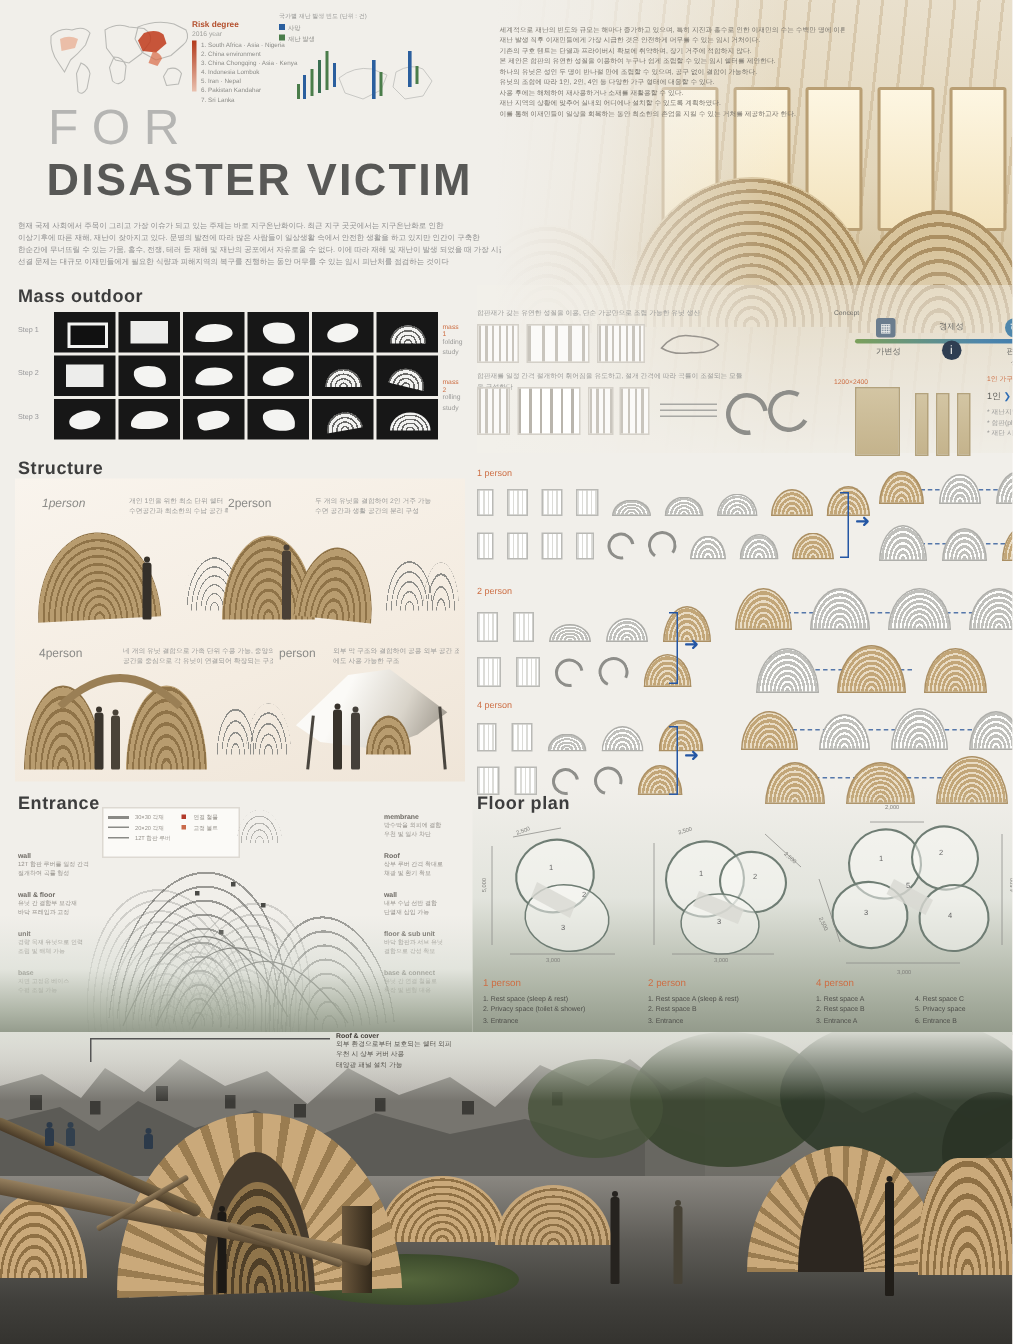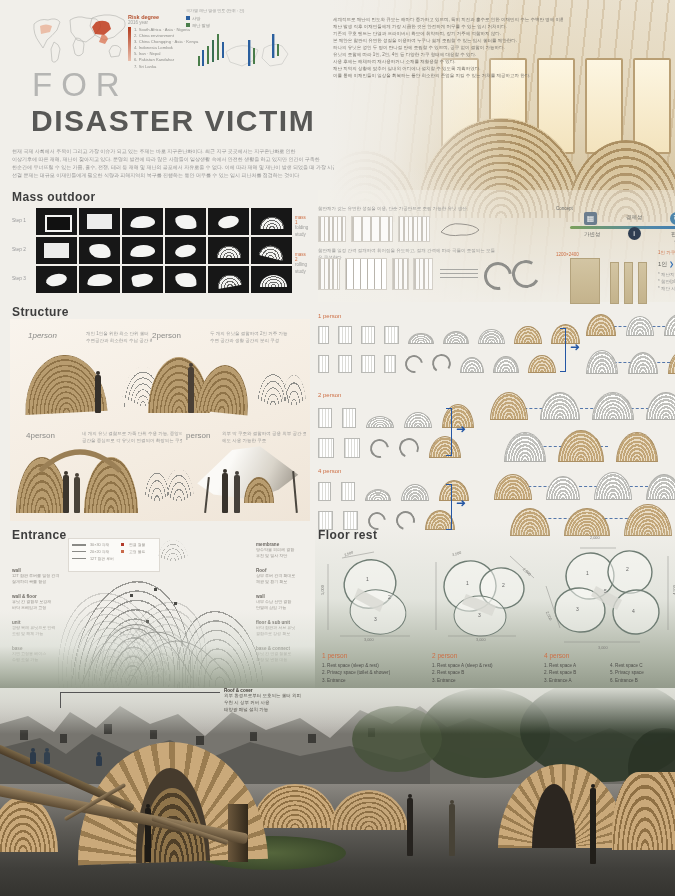--- a/index.html
+++ b/index.html
@@ -620,21 +620,21 @@
           <div class="co-t">base &amp; connect</div>
           <div class="co-l tline">유닛 간 연결 철물로</div>
           <div class="co-l tline">확장 및 변형 대응</div>
         </div>
       </div>
   </div>
 
   <div class="abs fp-fog" style="left:315px;top:524px;width:360px;height:166px;"></div>
   <div class="abs fp-fog" style="left:0;top:610px;width:315px;height:80px;"></div>
   <div class="abs" style="left:318px;top:528px;width:357px;height:162px;">
-    <div class="sec-h">Floor rest</div>
+    <div class="sec-h">Floor plan</div>
 
     <svg class="abs" style="left:4px;top:22px;" width="100" height="92" viewBox="0 0 100 92">
       <g fill="rgba(250,250,246,0.5)" stroke="#6f7d74" stroke-width="1.4">
         <ellipse cx="48" cy="34" rx="26" ry="24" transform="rotate(-18 48 34)"></ellipse>
         <ellipse cx="56" cy="62" rx="28" ry="22" transform="rotate(8 56 62)" stroke-width="1"></ellipse>
       </g>
       <path d="M36,38 l26,14 -4,10 -26,-14z" fill="#d8d8d2" opacity="0.8"></path>
       <g stroke="#8a8a86" stroke-width="0.5">
           <line x1="18" y1="86" x2="88" y2="86"></line>
           <line x1="6" y1="14" x2="6" y2="80"></line>

